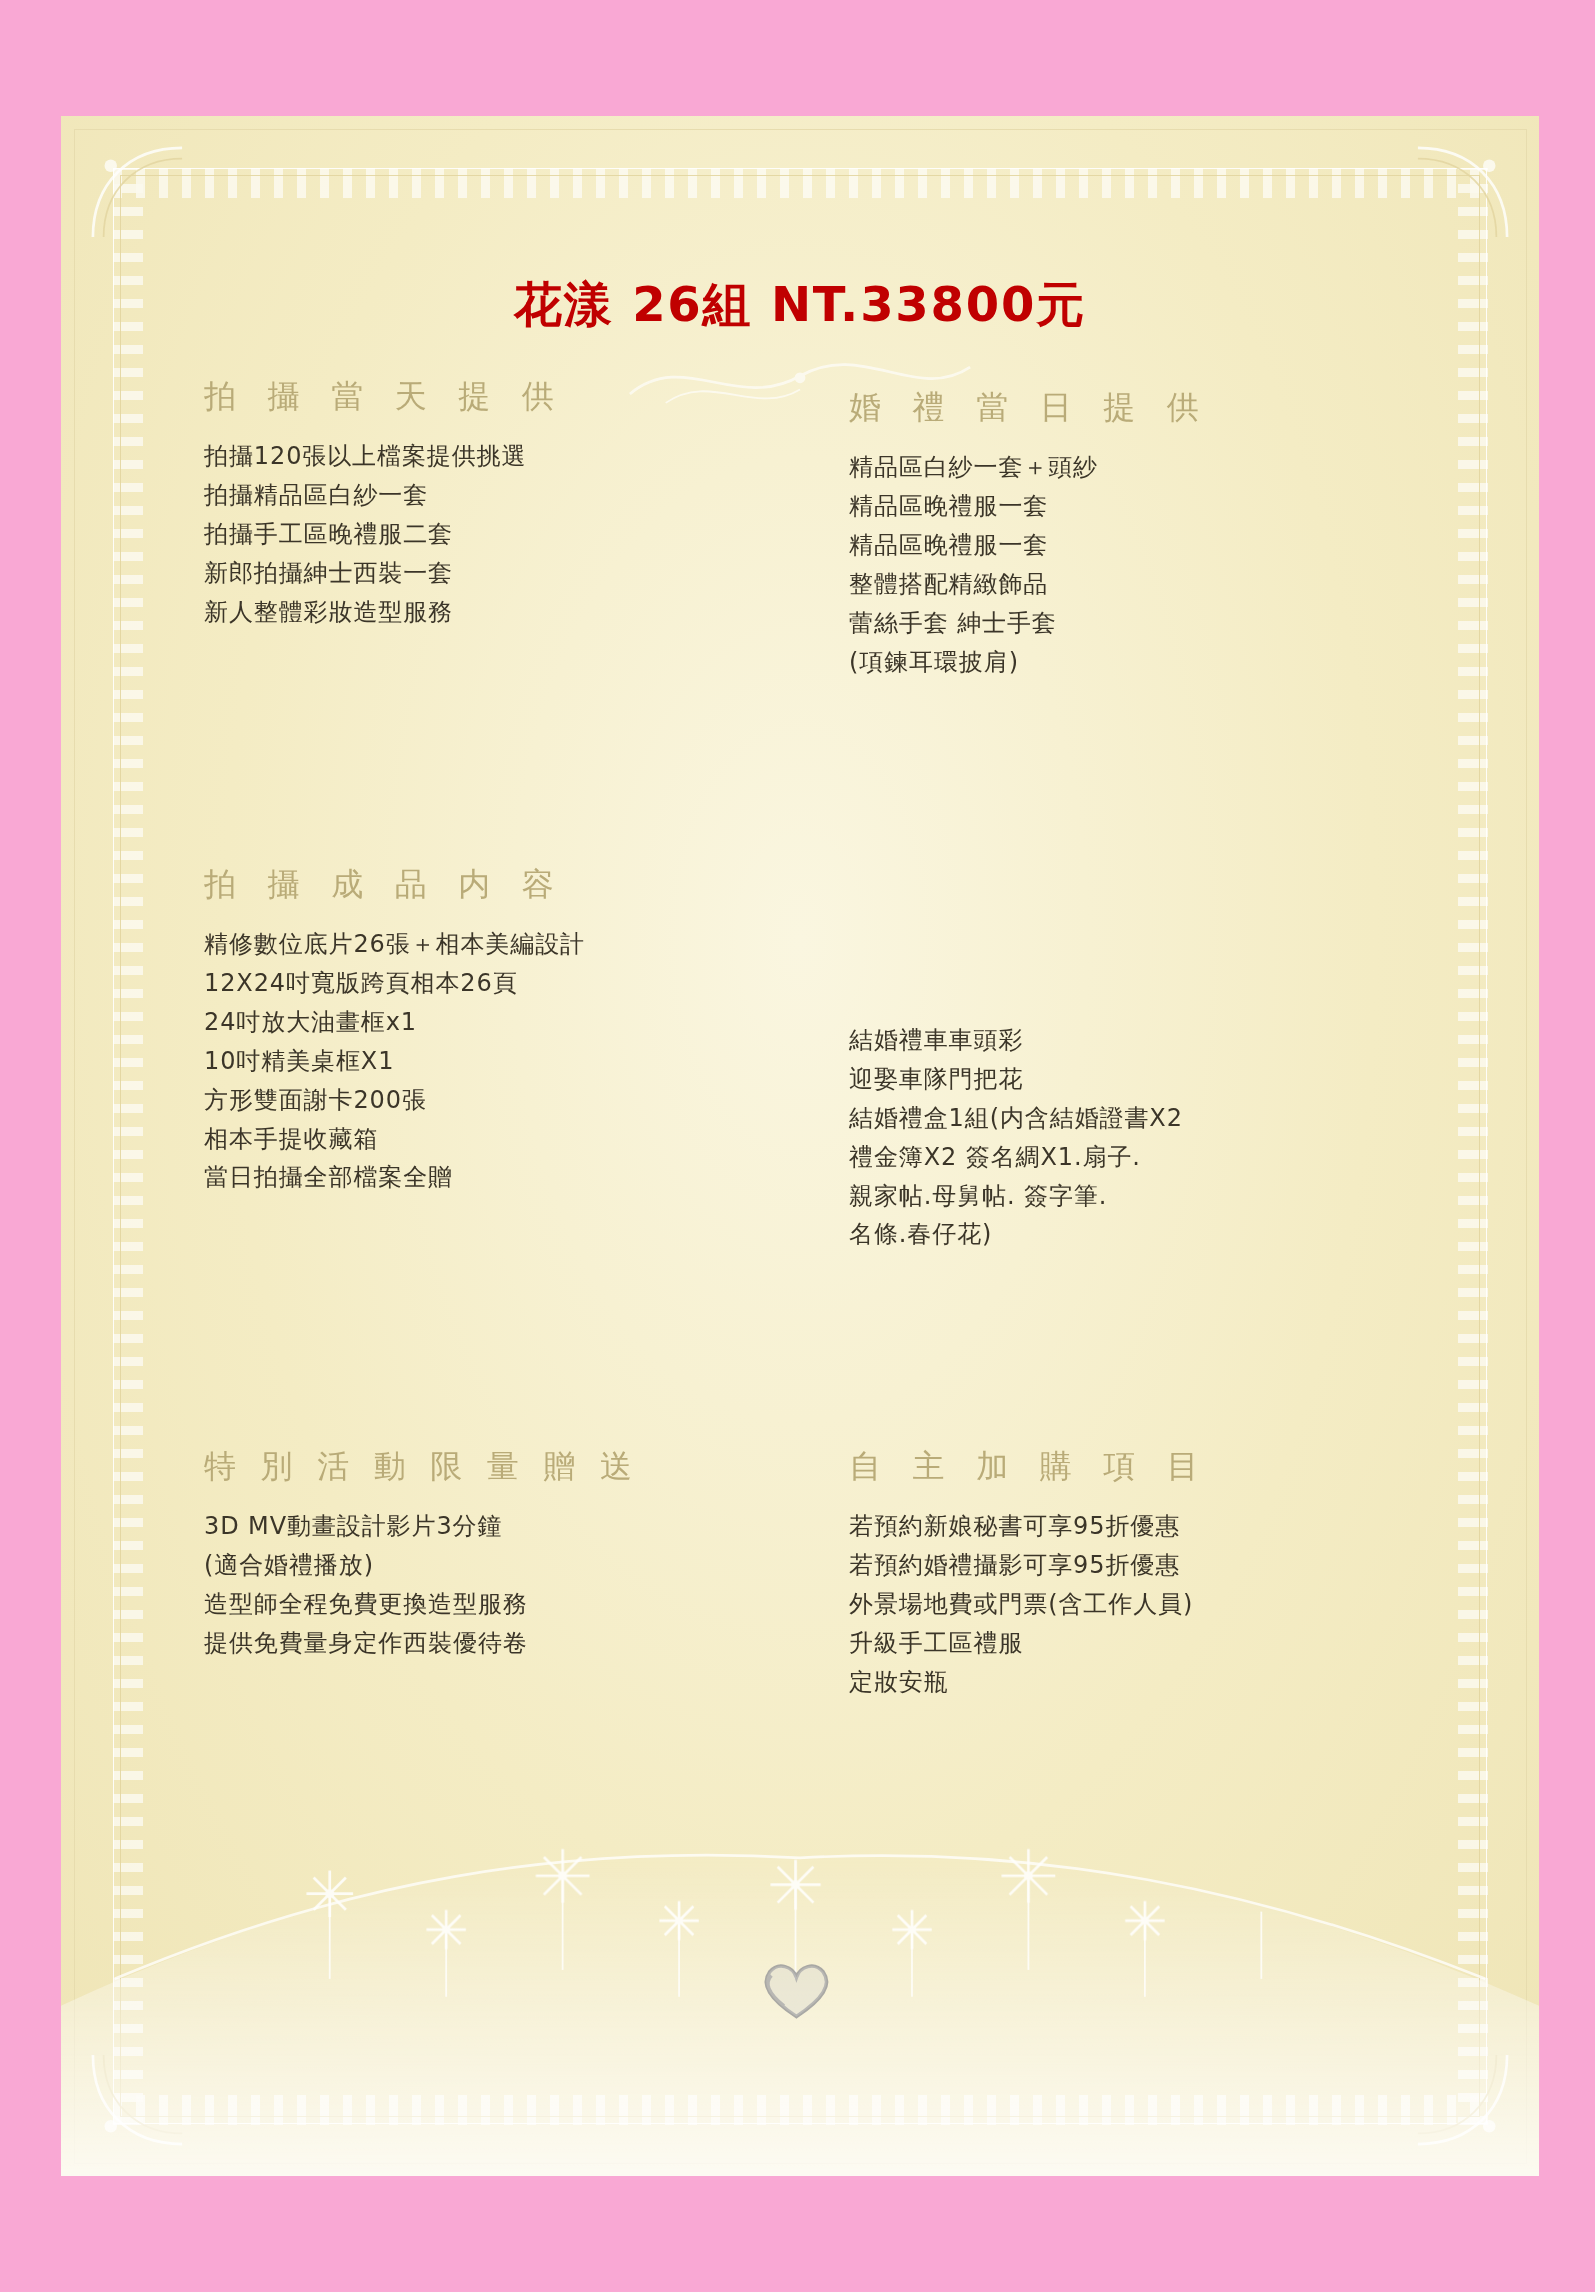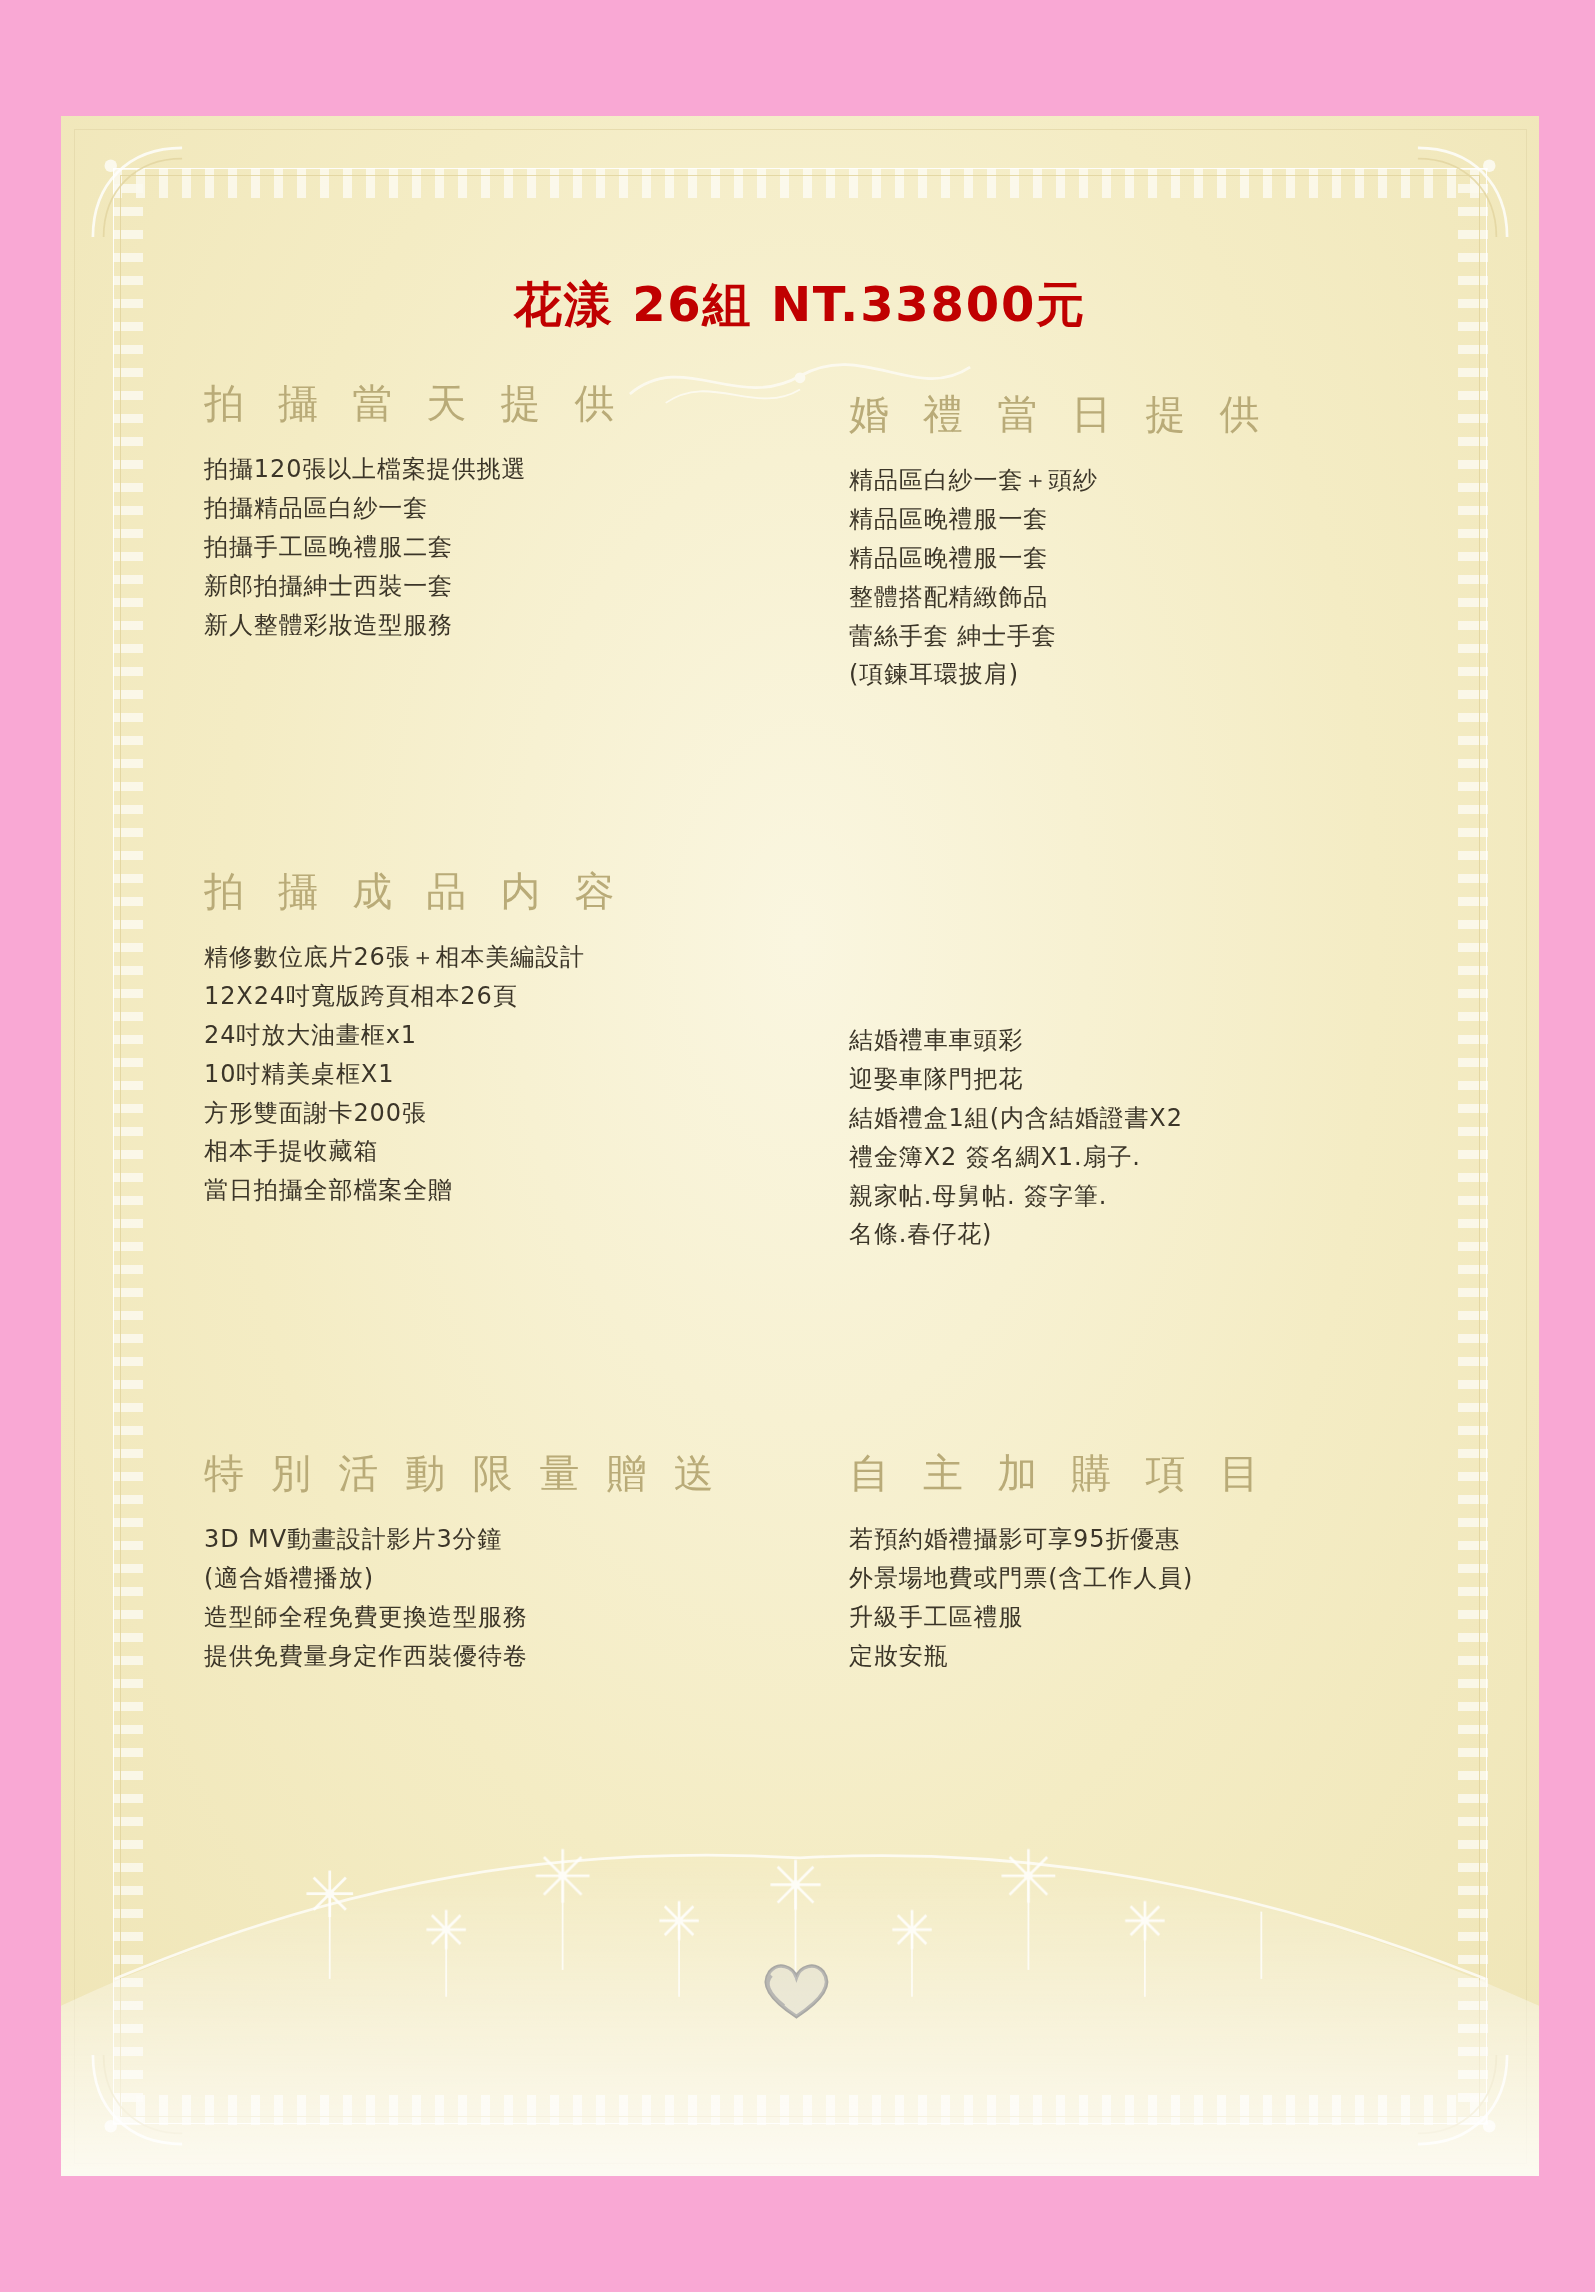--- a/index.html
+++ b/index.html
@@ -124,21 +124,21 @@
     position: absolute;
     font-size: 28px;
     color: #3a3327;
     line-height: 1.62;
   }
   .col-left { left: 143px; width: 627px; }
   .col-right { left: 788px; width: 645px; }
 
   .section-head {
     color: #b9ab78;
-    font-size: 40px;
+    font-size: 32px;
     letter-spacing: 10.7px;
     margin-bottom: 14.3px;
     font-weight: normal;
   }
   .line {
     white-space: nowrap;
     font-size: 24px;
     color: #3b3528;
     letter-spacing: 0.9px;
   }
@@ -236,20 +236,21 @@
       <div class="col col-left" style="top:1325px;">
         <div class="section-head" style="letter-spacing:7.2px;">特 別 活 動 限 量 贈 送</div>
         <div class="line">3D  MV動畫設計影片3分鐘</div>
         <div class="line">(適合婚禮播放)</div>
         <div class="line">造型師全程免費更換造型服務</div>
         <div class="line">提供免費量身定作西裝優待卷</div>
       </div>
 
       <div class="col col-right" style="top:1325px;">
         <div class="section-head">自 主 加 購 項 目</div>
+        <div class="line">若預約新娘秘書可享95折優惠</div>
         <div class="line">若預約婚禮攝影可享95折優惠</div>
         <div class="line">外景場地費或門票(含工作人員)</div>
         <div class="line">升級手工區禮服</div>
         <div class="line">定妝安瓶</div>
       </div>
 
     </div>
 
     <svg class="bottom-art" viewBox="0 0 1650 520" preserveAspectRatio="none">
       <defs>

